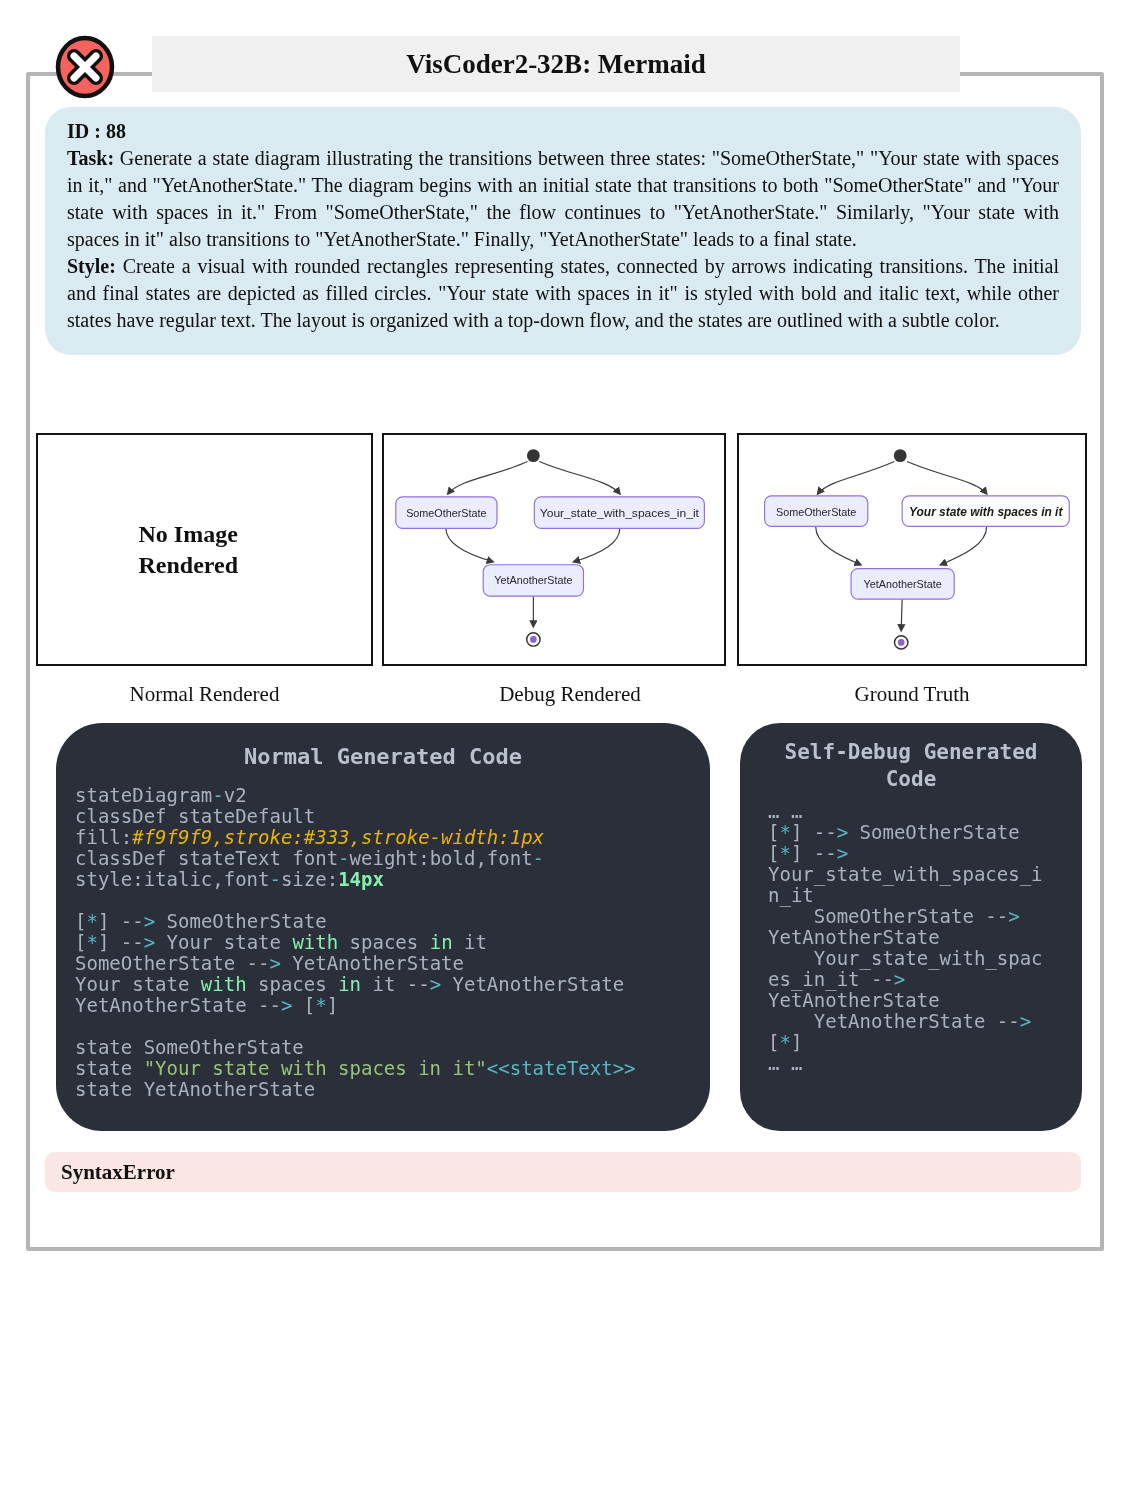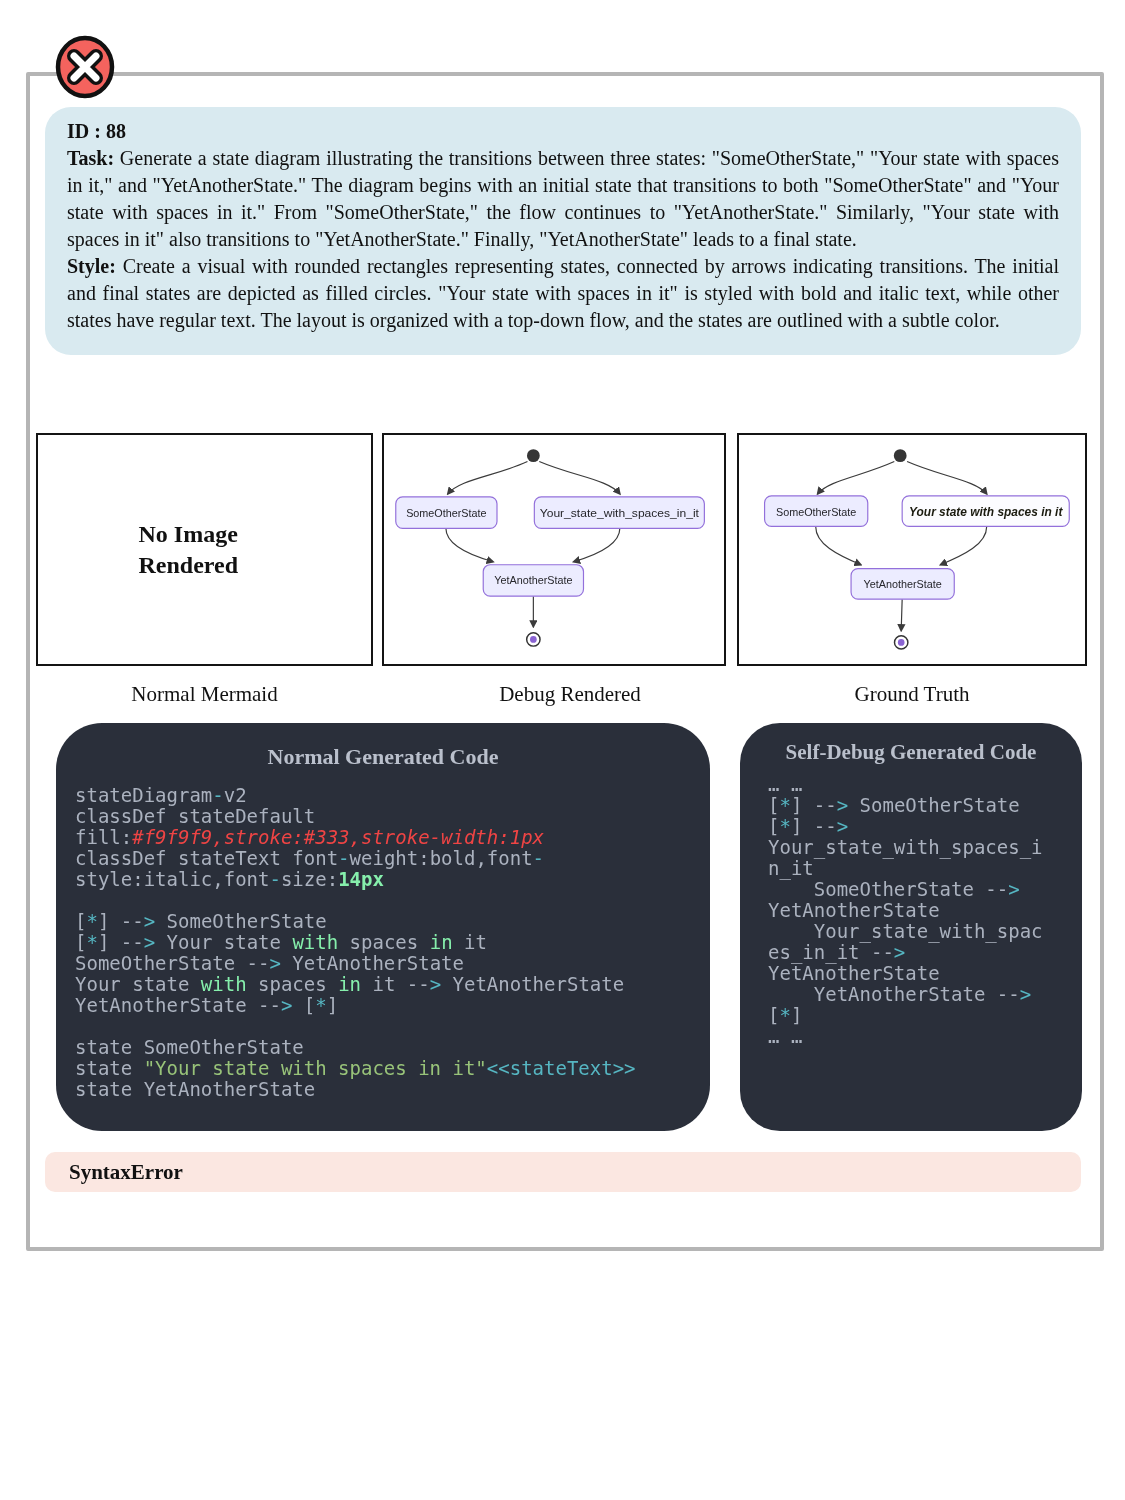--- a/index.html
+++ b/index.html
@@ -31,55 +31,58 @@
   .caption{position:absolute;top:682px;text-align:center;font-size:21px;}
   .cap1{left:36px;width:337px;}
   .cap2{left:398px;width:344px;font-family:Liberation Serif, serif;}
   .cap3{left:737px;width:350px;}
 
   .codeblock{position:absolute;top:723px;height:408px;background:#2a2f3a;box-sizing:border-box;
              font-family:"DejaVu Sans Mono",monospace;color:#abb2bf;}
   .cb-left{left:56px;width:654px;border-radius:46px;}
   .cb-right{left:740px;width:342px;border-radius:40px;}
   .code-title{text-align:center;font-weight:bold;font-size:22px;line-height:28px;
-              color:#bac0cc;margin-top:20px;font-family:Liberation Serif, serif;}
+              color:#bac0cc;margin-top:20px;}
   .cb-right .code-title{font-size:21px;line-height:27px;margin-top:16px;padding:0 28px;}
   .code{margin-top:14px;padding:0 14px 0 19px;font-size:19px;line-height:21px;white-space:pre;}
   .cb-right .code{margin-top:8px;padding-left:28px;}
   .code-line{height:21px;}
   .tok-g{color:#abb2bf;}
   .tok-c{color:#56b6c2;}
   .tok-m{color:#86efac;}
   .tok-s{color:#98c379;}
-  .tok-i{color:#ef4444;font-style:italic;}
+  .tok-i{color:#eab308;font-style:italic;}
   .tok-w{color:#86efac;font-weight:bold;}
 
   .errorbar{position:absolute;left:45px;top:1152px;width:1036px;height:40px;box-sizing:border-box;
             background:#fbe7e1;border-radius:10px;display:flex;align-items:center;
-            padding-left:24px;font-size:21px;}
+            padding-left:16px;font-size:21px;}
   .err-label{font-weight:bold;}
 
   .diagram{display:block;}
   .node-label{font-family:"Liberation Sans",sans-serif;font-size:11px;fill:#26262b;}
   .node-label-bi{font-family:"Liberation Sans",sans-serif;font-size:12.5px;fill:#1c1c10;
                  font-weight:bold;font-style:italic;}
 </style>
 </head>
 <body>
 
 <div class="page">
 
   <div class="frame"></div>
 
   <svg class="badge" viewBox="0 0 62 66">
     <ellipse cx="31" cy="33" rx="27" ry="29" fill="#f4635e" stroke="#111" stroke-width="4.5"></ellipse>
     <path d="M20 22 L42 44 M42 22 L20 44" stroke="#111" stroke-width="14" stroke-linecap="round" fill="none"></path>
     <path d="M20 22 L42 44 M42 22 L20 44" stroke="#fff" stroke-width="7" stroke-linecap="round" fill="none"></path>
   </svg>
 
+  <div class="title-box">
+    <span>VisCoder2-32B: Mermaid</span>
+  </div>
 
   <div class="task-box">
     <div class="id-line">ID : 88</div>
     <p><b>Task:</b> <span>Generate a state diagram illustrating the transitions between three states: "SomeOtherState," "Your state with spaces in it," and "YetAnotherState." The diagram begins with an initial state that transitions to both "SomeOtherState" and "Your state with spaces in it." From "SomeOtherState," the flow continues to "YetAnotherState." Similarly, "Your state with spaces in it" also transitions to "YetAnotherState." Finally, "YetAnotherState" leads to a final state.</span></p>
     <p><b>Style:</b> <span>Create a visual with rounded rectangles representing states, connected by arrows indicating transitions. The initial and final states are depicted as filled circles. "Your state with spaces in it" is styled with bold and italic text, while other states have regular text. The layout is organized with a top-down flow, and the states are outlined with a subtle color.</span></p>
   </div>
 
   <div class="panel p1">
     <div class="no-image">No Image Rendered</div>
   </div>
@@ -125,21 +128,21 @@
       <rect x="165" y="62" width="170" height="31" rx="7" fill="#fcfcff" stroke="#9370db" stroke-width="1.2"></rect>
       <rect x="113" y="136" width="105" height="31" rx="7" fill="#ececff" stroke="#9370db" stroke-width="1.2"></rect>
       <text class="node-label" x="77.5" y="82" text-anchor="middle">SomeOtherState</text>
       <text class="node-label-bi" x="250" y="82.5" text-anchor="middle" textLength="156" lengthAdjust="spacingAndGlyphs">Your state with spaces in it</text>
       <text class="node-label" x="165.5" y="156" text-anchor="middle">YetAnotherState</text>
       <circle cx="164" cy="211" r="6.8" fill="#fff" stroke="#333" stroke-width="1.5"></circle>
       <circle cx="164" cy="211" r="3.4" fill="#8a63d2"></circle>
     </svg>
   </div>
 
-  <div class="caption cap1">Normal Mermaid</div>
+  <div class="caption cap1">Normal Rendered</div>
   <div class="caption cap2">Debug Rendered</div>
   <div class="caption cap3">Ground Truth</div>
 
   <div class="codeblock cb-left">
     <div class="code-title">Normal Generated Code</div>
     <div class="code"><div class="code-line"><span class="tok-g">stateDiagram</span><span class="tok-c">-</span><span class="tok-g">v2</span></div><div class="code-line"><span class="tok-g">classDef stateDefault</span></div><div class="code-line"><span class="tok-g">fill:</span><span class="tok-i">#f9f9f9,stroke:#333,stroke-width:1px</span></div><div class="code-line"><span class="tok-g">classDef stateText font</span><span class="tok-c">-</span><span class="tok-g">weight:bold,font</span><span class="tok-c">-</span></div><div class="code-line"><span class="tok-g">style:italic,font</span><span class="tok-c">-</span><span class="tok-g">size:</span><span class="tok-w">14px</span></div><div class="code-line">&nbsp;</div><div class="code-line"><span class="tok-g">[</span><span class="tok-c">*</span><span class="tok-g">] --</span><span class="tok-c">&gt;</span><span class="tok-g"> SomeOtherState</span></div><div class="code-line"><span class="tok-g">[</span><span class="tok-c">*</span><span class="tok-g">] --</span><span class="tok-c">&gt;</span><span class="tok-g"> Your state </span><span class="tok-m">with</span><span class="tok-g"> spaces </span><span class="tok-m">in</span><span class="tok-g"> it</span></div><div class="code-line"><span class="tok-g">SomeOtherState --</span><span class="tok-c">&gt;</span><span class="tok-g"> YetAnotherState</span></div><div class="code-line"><span class="tok-g">Your state </span><span class="tok-m">with</span><span class="tok-g"> spaces </span><span class="tok-m">in</span><span class="tok-g"> it --</span><span class="tok-c">&gt;</span><span class="tok-g"> YetAnotherState</span></div><div class="code-line"><span class="tok-g">YetAnotherState --</span><span class="tok-c">&gt;</span><span class="tok-g"> [</span><span class="tok-c">*</span><span class="tok-g">]</span></div><div class="code-line">&nbsp;</div><div class="code-line"><span class="tok-g">state SomeOtherState</span></div><div class="code-line"><span class="tok-g">state </span><span class="tok-s">"Your state with spaces in it"</span><span class="tok-c">&lt;&lt;stateText&gt;&gt;</span></div><div class="code-line"><span class="tok-g">state YetAnotherState</span></div></div>
   </div>
 
   <div class="codeblock cb-right">
     <div class="code-title">Self-Debug Generated Code</div>

